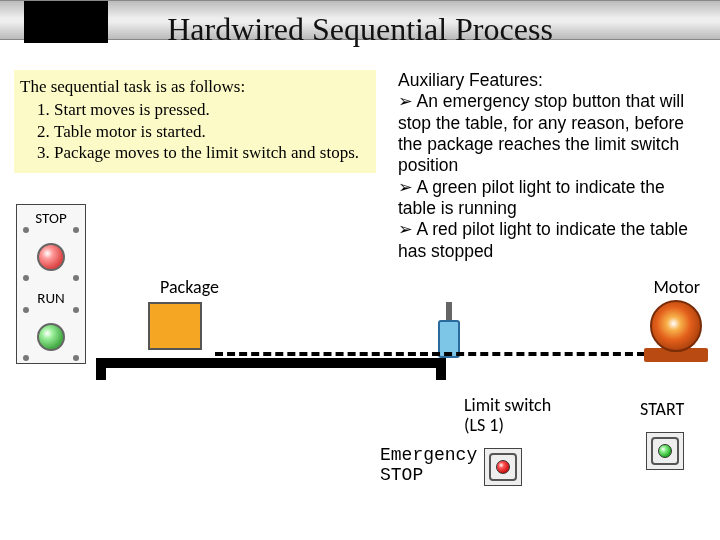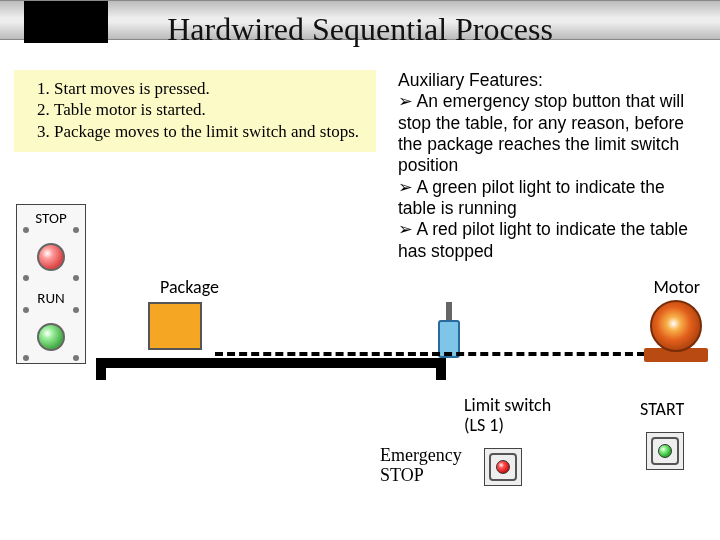--- a/index.html
+++ b/index.html
@@ -27,38 +27,39 @@
   .limit-switch { position: absolute; left: 438px; top: 320px; width: 22px; height: 38px; background: #7ec6e8; border: 2px solid #2a6a9c; border-radius: 3px; }
   .limit-stem { position: absolute; left: 446px; top: 302px; width: 6px; height: 20px; background: #666; }
   .track-solid { position: absolute; left: 96px; top: 358px; width: 350px; height: 10px; background: #000; }
   .track-dashed { position: absolute; left: 215px; top: 352px; width: 430px; height: 0; border-top: 4px dashed #000; }
   .track-left-foot { position: absolute; left: 96px; top: 366px; width: 10px; height: 14px; background: #000; }
   .track-mid-foot { position: absolute; left: 436px; top: 366px; width: 10px; height: 14px; background: #000; }
   .motor { position: absolute; left: 650px; top: 300px; width: 52px; height: 52px; border-radius: 50%; background: radial-gradient(circle at 45% 45%, #fff 0%, #f7b14a 18%, #e35f1b 45%, #a13c0a 80%); border: 2px solid #7a2c08; }
   .motor-base { position: absolute; left: 644px; top: 348px; width: 64px; height: 14px; background: #b84a12; border-radius: 2px; }
   .limit-label { position: absolute; left: 464px; top: 396px; font-family: Calibri, Arial, sans-serif; font-size: 18px; line-height: 1.1; }
   .start-label { position: absolute; left: 640px; top: 398px; font-family: Calibri, Arial, sans-serif; font-size: 18px; }
-  .estop-label { position: absolute; left: 380px; top: 446px; font-family: Liberation Serif, serif; font-size: 18px; line-height: 1.1; }
+  .estop-label { position: absolute; left: 380px; top: 446px; font-family: Liberation Mono, monospace; font-size: 18px; line-height: 1.1; }
   .push-btn { position: absolute; width: 38px; height: 38px; background: #eee; border: 1px solid #444; }
   .push-btn .ring { position: absolute; inset: 4px; border: 2px solid #555; border-radius: 4px; }
   .push-btn .dot { position: absolute; left: 11px; top: 11px; width: 14px; height: 14px; border-radius: 50%; border: 1px solid #333; }
   .btn-red .dot { background: radial-gradient(circle at 35% 35%, #fff, #f55 25%, #c11 70%); }
   .btn-green .dot { background: radial-gradient(circle at 35% 35%, #fff, #8e8 25%, #2a2 70%); }
   .estop-btn-pos { left: 484px; top: 448px; }
   .start-btn-pos { left: 646px; top: 432px; }
 </style>
 </head>
 <body>
 
 <div class="header-band">
   <div class="header-block"></div>
   <div class="title">Hardwired Sequential Process</div>
 </div>
 
 <div class="task-box">
+  <div>The sequential task is as follows:</div>
   <ol>
     <li>Start moves is pressed.</li>
     <li>Table motor is started.</li>
     <li>Package moves to the limit switch and stops.</li>
   </ol>
 </div>
 
 <div class="aux-box">
   <div>Auxiliary Features:</div>
   <div class="arrow-bullet">An emergency stop button that will stop the table, for any reason, before the package reaches the limit switch position</div>

